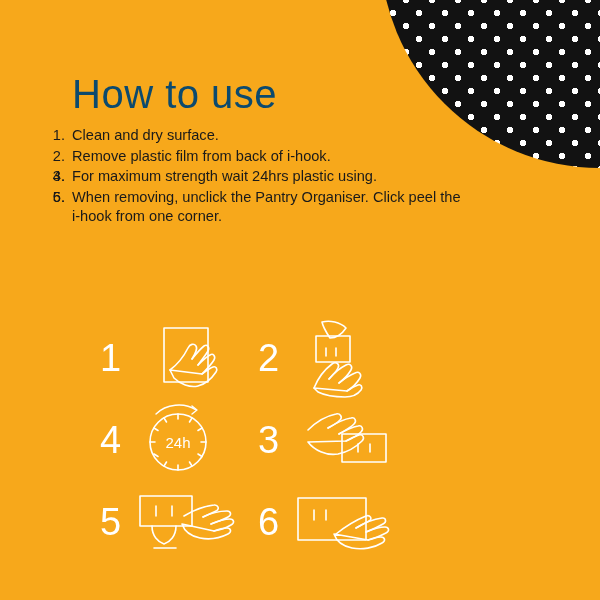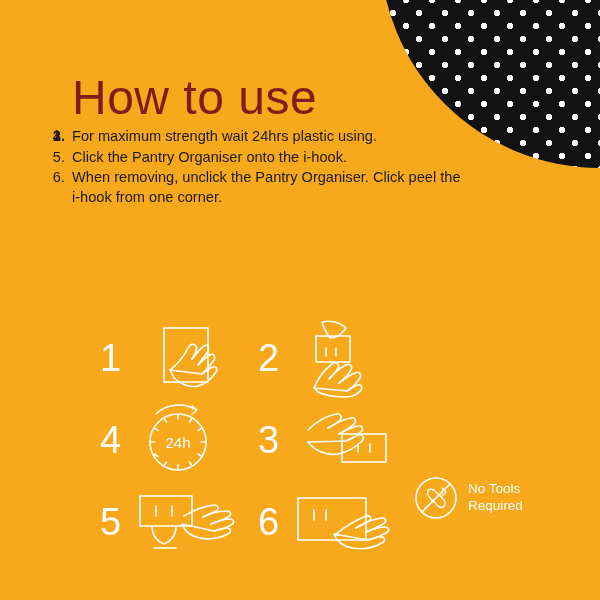--- a/index.html
+++ b/index.html
@@ -45,23 +45,23 @@
       radial-gradient(#ffffff 3.0px, transparent 3.2px);
     background-size: 26px 26px, 26px 26px;
     background-position: 0 0, 13px 13px;
   }
 
   
   .title {
     position: absolute;
     left: 72px;
     top: 72px;
-    font-size: 48px;
+    font-size: 40px;
     font-weight: 400;
-    color: #7f1d1d;
+    color: #0c4a6e;
     letter-spacing: 0.5px;
     line-height: 1.1;
   }
 
   
   .steps {
     position: absolute;
     left: 47px;
     top: 126px;
     width: 420px;
@@ -155,34 +155,35 @@
 
   <div class="dot-arc">
     <div class="dot-arc-inner"></div>
   </div>
 
   <div class="title">How to use</div>
 
   <ul class="steps">
     <li>
       <span class="num">1.</span>
+      <span>Clean and dry surface.</span>
     </li>
     <li>
       <span class="num">2.</span>
+      <span>Remove plastic film from back of i-hook.</span>
     </li>
     <li>
       <span class="num">3.</span>
     </li>
     <li>
       <span class="num">4.</span>
       <span>For maximum strength wait 24hrs plastic using.</span>
     </li>
     <li>
       <span class="num">5.</span>
-      <span>Click the Pantry Organiser onto the i-hook.</span>
     </li>
     <li>
       <span class="num">6.</span>
       <span>When removing, unclick the Pantry Organiser. Click peel the i-hook from one corner.</span>
     </li>
   </ul>
 
   <div class="figures">
 
     <div class="fig f1">
@@ -267,27 +268,14 @@
           <path d="M44 52 C54 44 64 38 74 34 C78 32.5 81 37 77 39 C73 41 68 44 64 46"></path>
           <path d="M64 46 C72 41 82 37 90 36 C94 35.5 95 40 91 42 C86 45 79 48 74 50"></path>
           <path d="M74 50 C81 47 88 45 93 45 C97 45 98 49 94 51 C88 54 82 57 76 58"></path>
           <path d="M76 58 C81 56 86 55 89 55 C93 55 94 59 90 61 C82 66 70 68 60 66 C50 64 44 58 42 52 Z"></path>
         </svg>
       </div>
     </div>
 
   </div>
 
-  <div class="no-tools">
-    <div class="badge-icon">
-      <svg width="48" height="48" viewBox="0 0 48 48" fill="none" stroke="#ffffff" stroke-width="1.6" stroke-linecap="round" stroke-linejoin="round">
-        <circle cx="24" cy="24" r="20"></circle>
-        <path d="M10 38 L38 10"></path>
-        <path d="M16 16 C15 19 16 22 18 24 L26 32 C28 34 31 34 32 32 C34 30 33 27 31 25 L23 17 C21 15 18 15 16 16 Z" stroke-width="1.4"></path>
-        <path d="M30 14 L34 18 L30 22" stroke-width="1.4"></path>
-        <path d="M18 30 L14 34" stroke-width="1.4"></path>
-      </svg>
-    </div>
-    <div class="badge-text">No Tools
-Required</div>
-  </div>
 
 </div>
 
 </body></html>

